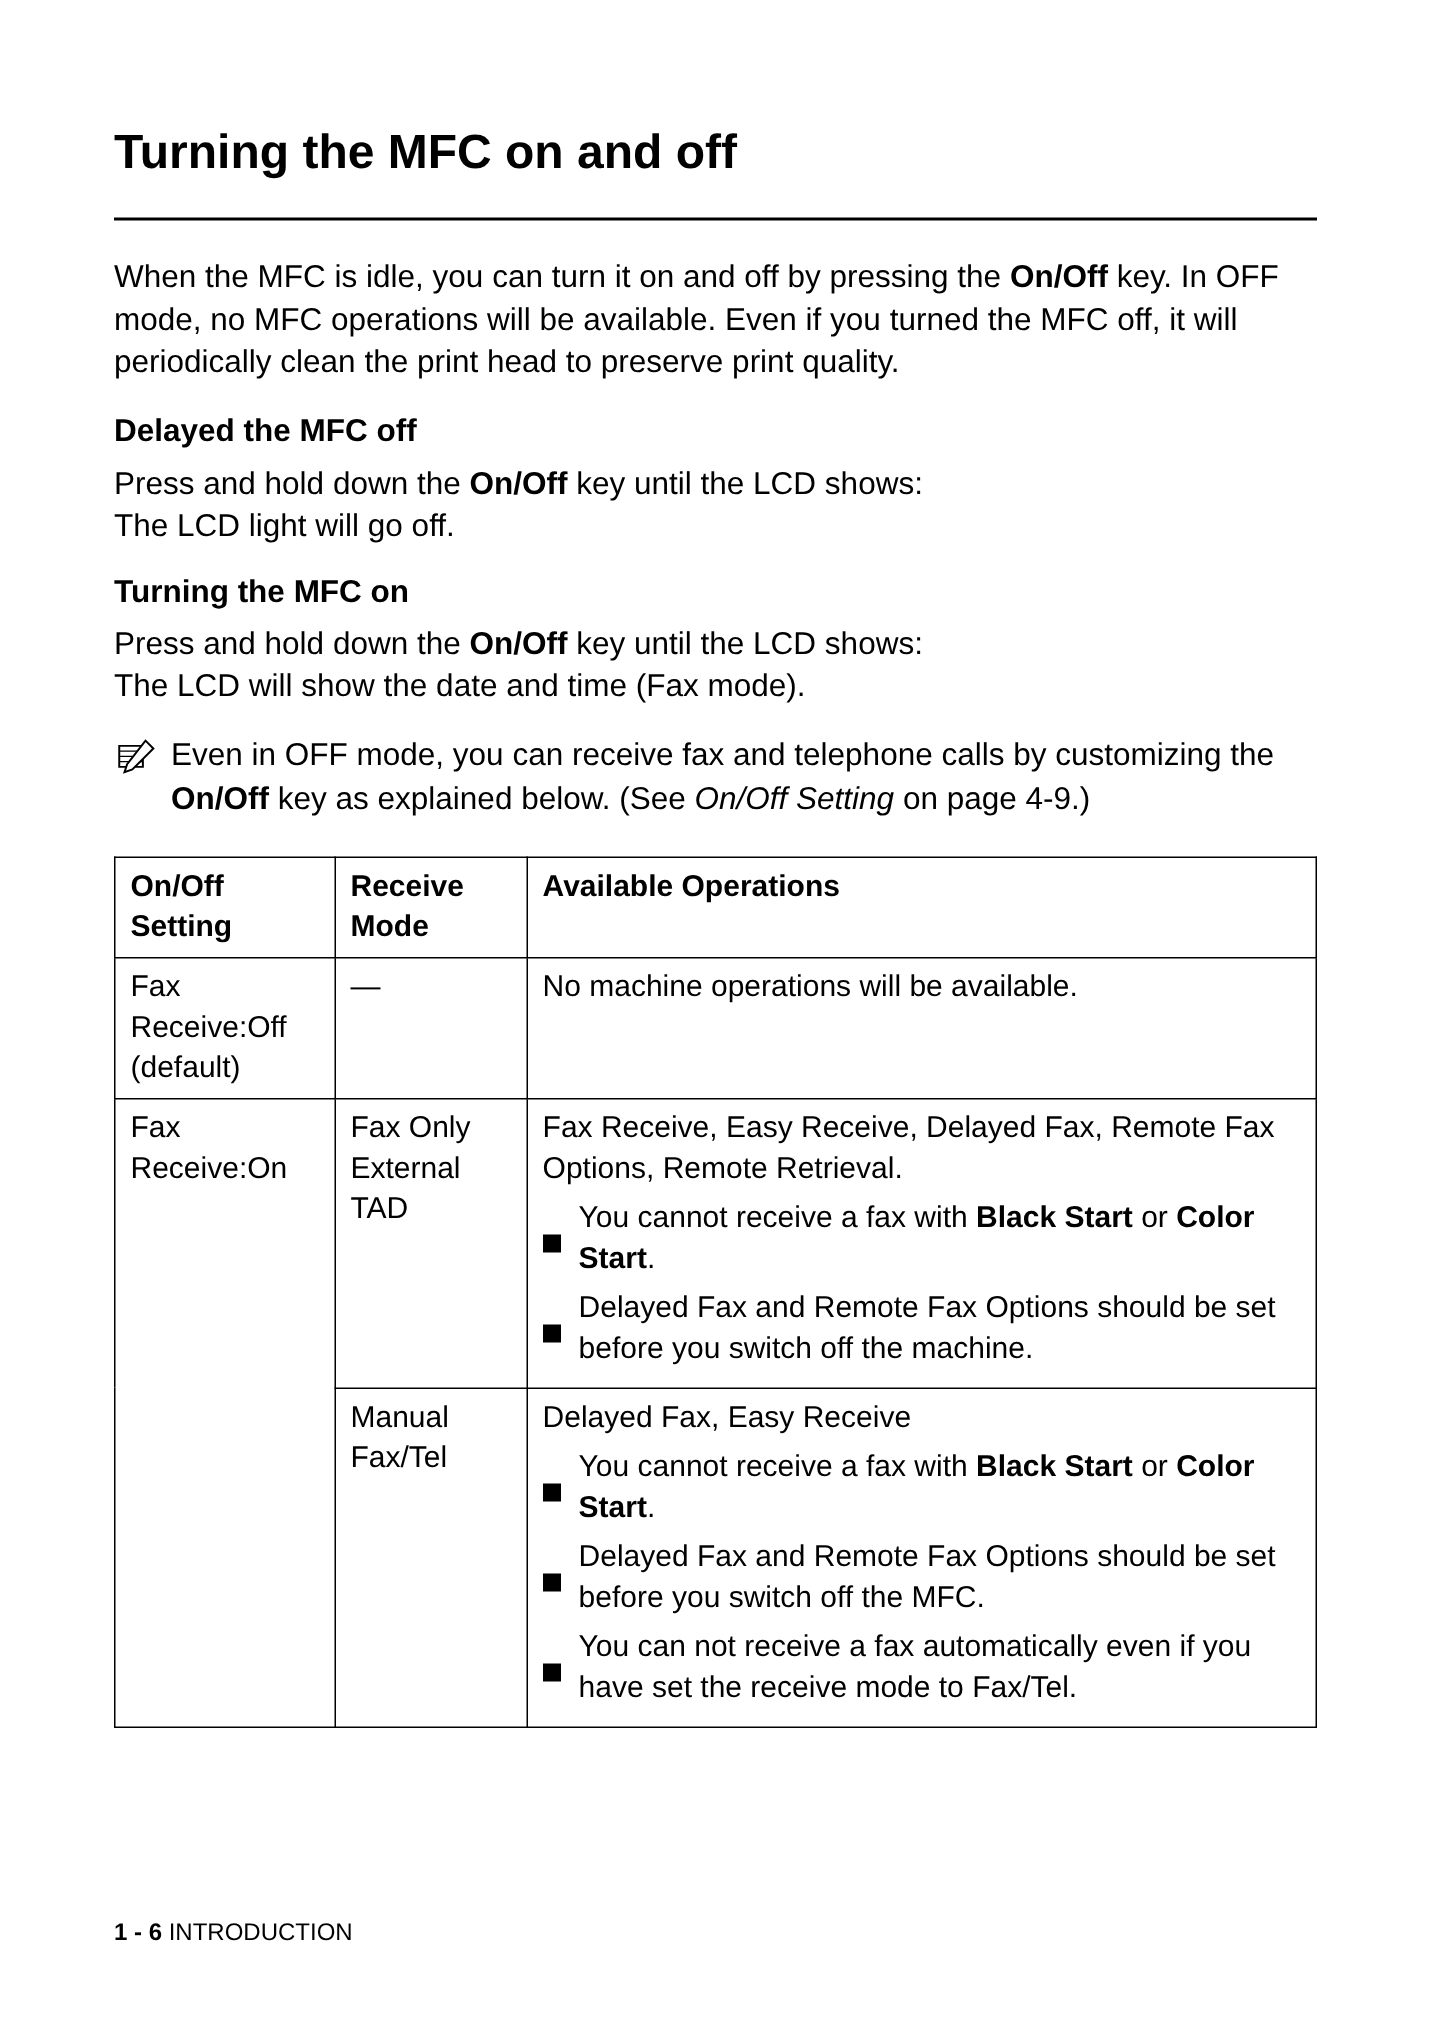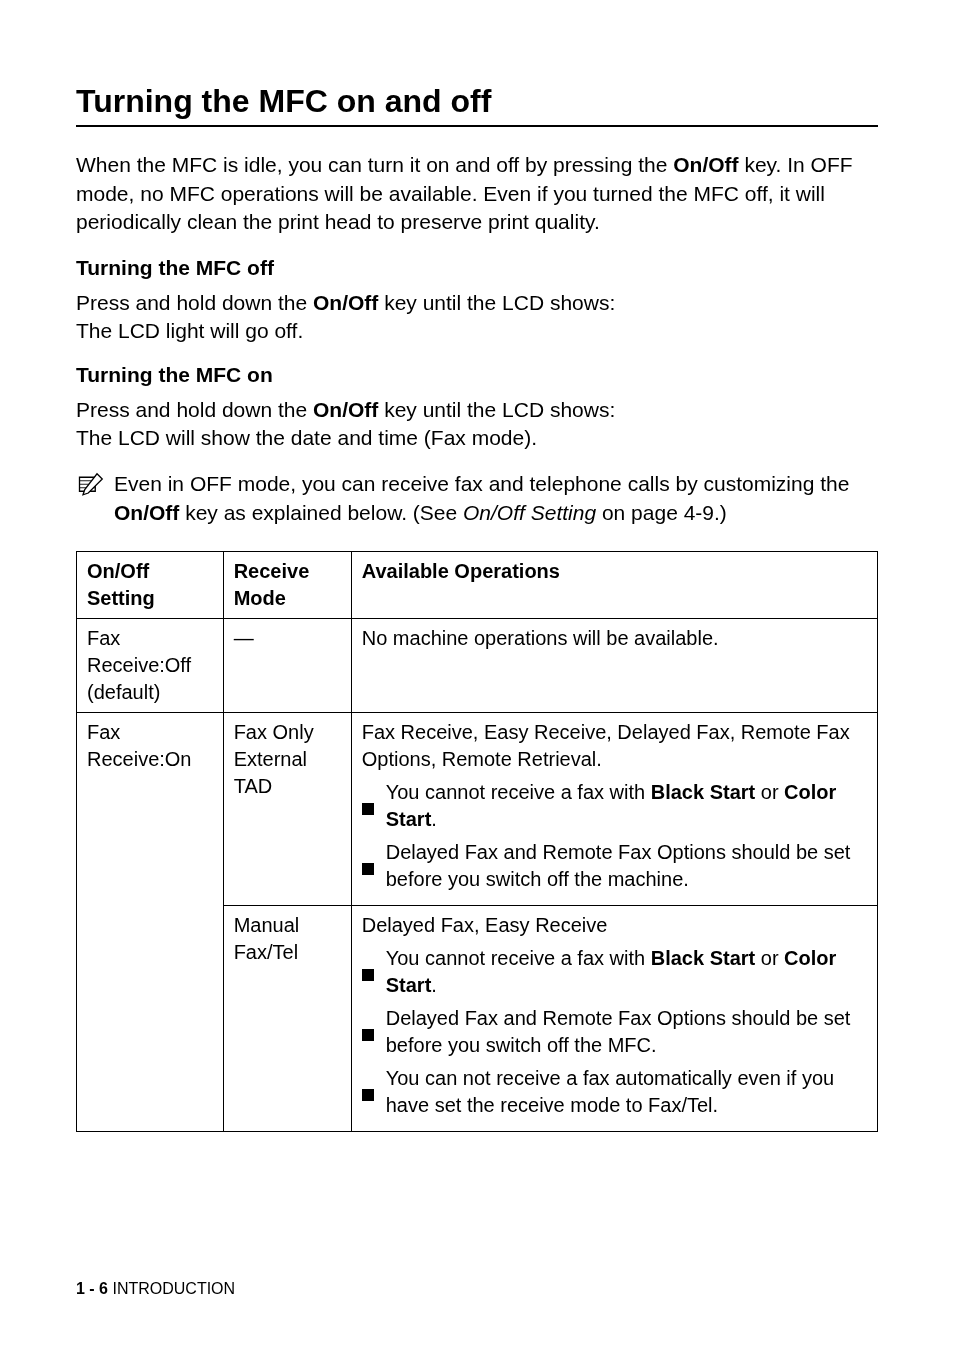--- a/index.html
+++ b/index.html
@@ -11,21 +11,21 @@
     height: 1352px;
     padding: 80px 76px 40px 76px;
     font-size: 21px;
     line-height: 1.35;
     position: relative;
   }
   h1 {
     font-size: 32px;
     font-weight: bold;
     border-bottom: 2px solid #000;
-    padding-bottom: 2px;
+    padding-bottom: 22px;
     margin-bottom: 24px;
   }
   .intro { margin-bottom: 18px; }
   .bold { font-weight: bold; }
   h2 {
     font-size: 21px;
     font-weight: bold;
     margin-top: 16px;
     margin-bottom: 6px;
   }
@@ -86,21 +86,21 @@
 </style>
 </head>
 <body>
 
 <h1>Turning the MFC on and off</h1>
 
 <p class="intro">
   <span>When the MFC is idle, you can turn it on and off by pressing the </span><span class="bold">On/Off</span><span> key. In OFF mode, no MFC operations will be available. Even if you turned the MFC off, it will periodically clean the print head to preserve print quality.</span>
 </p>
 
-<h2>Turning the MFC off</h2>
+<h2>Delayed the MFC off</h2>
 <div class="row">
   <div class="left">
     <p>
       <span>Press and hold down the </span><span class="bold">On/Off</span><span> key until the LCD shows:</span>
     </p>
   </div>
 </div>
 <p class="after">The LCD light will go off.</p>
 
 <h2>Turning the MFC on</h2>

